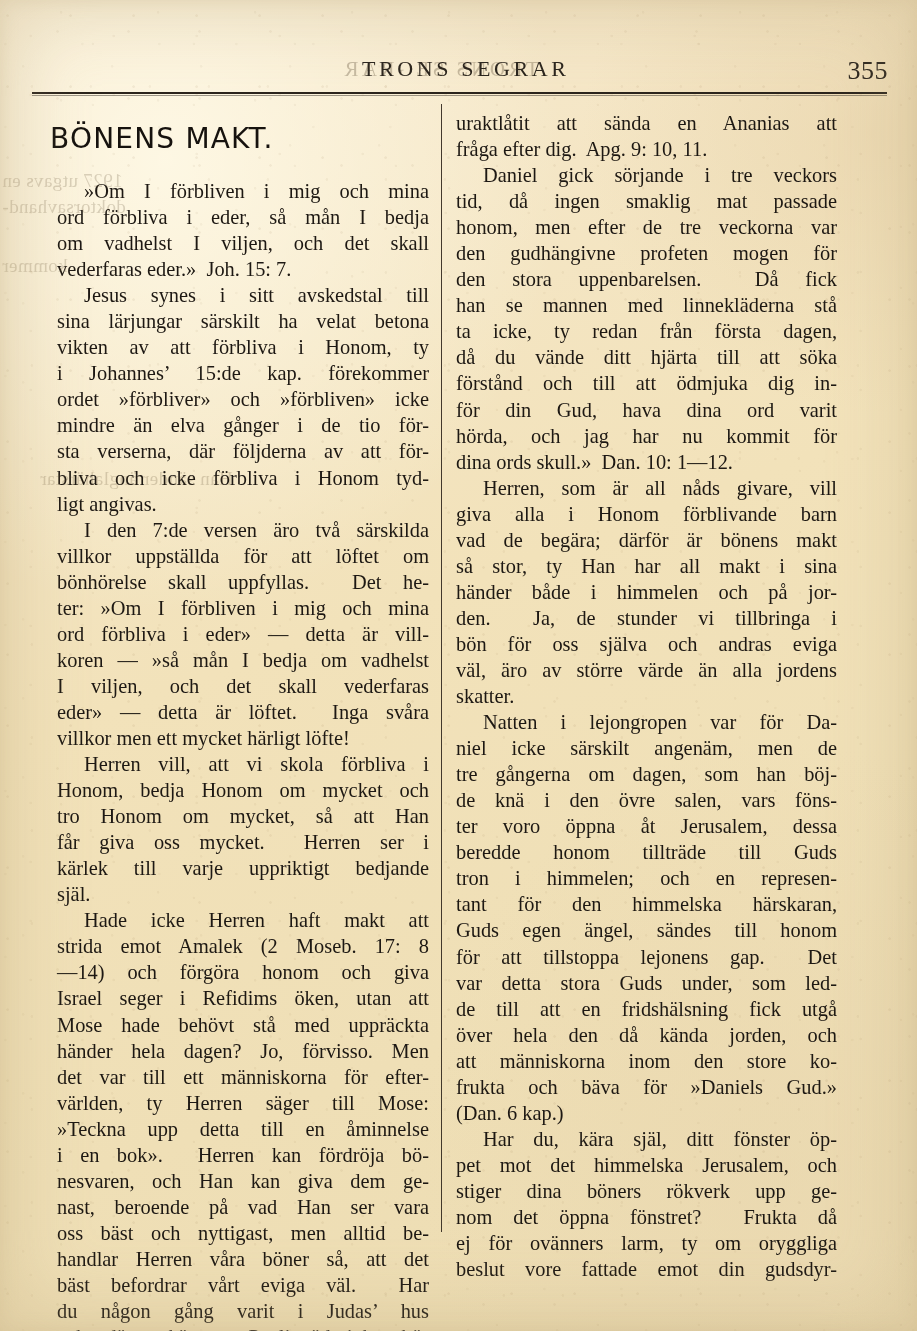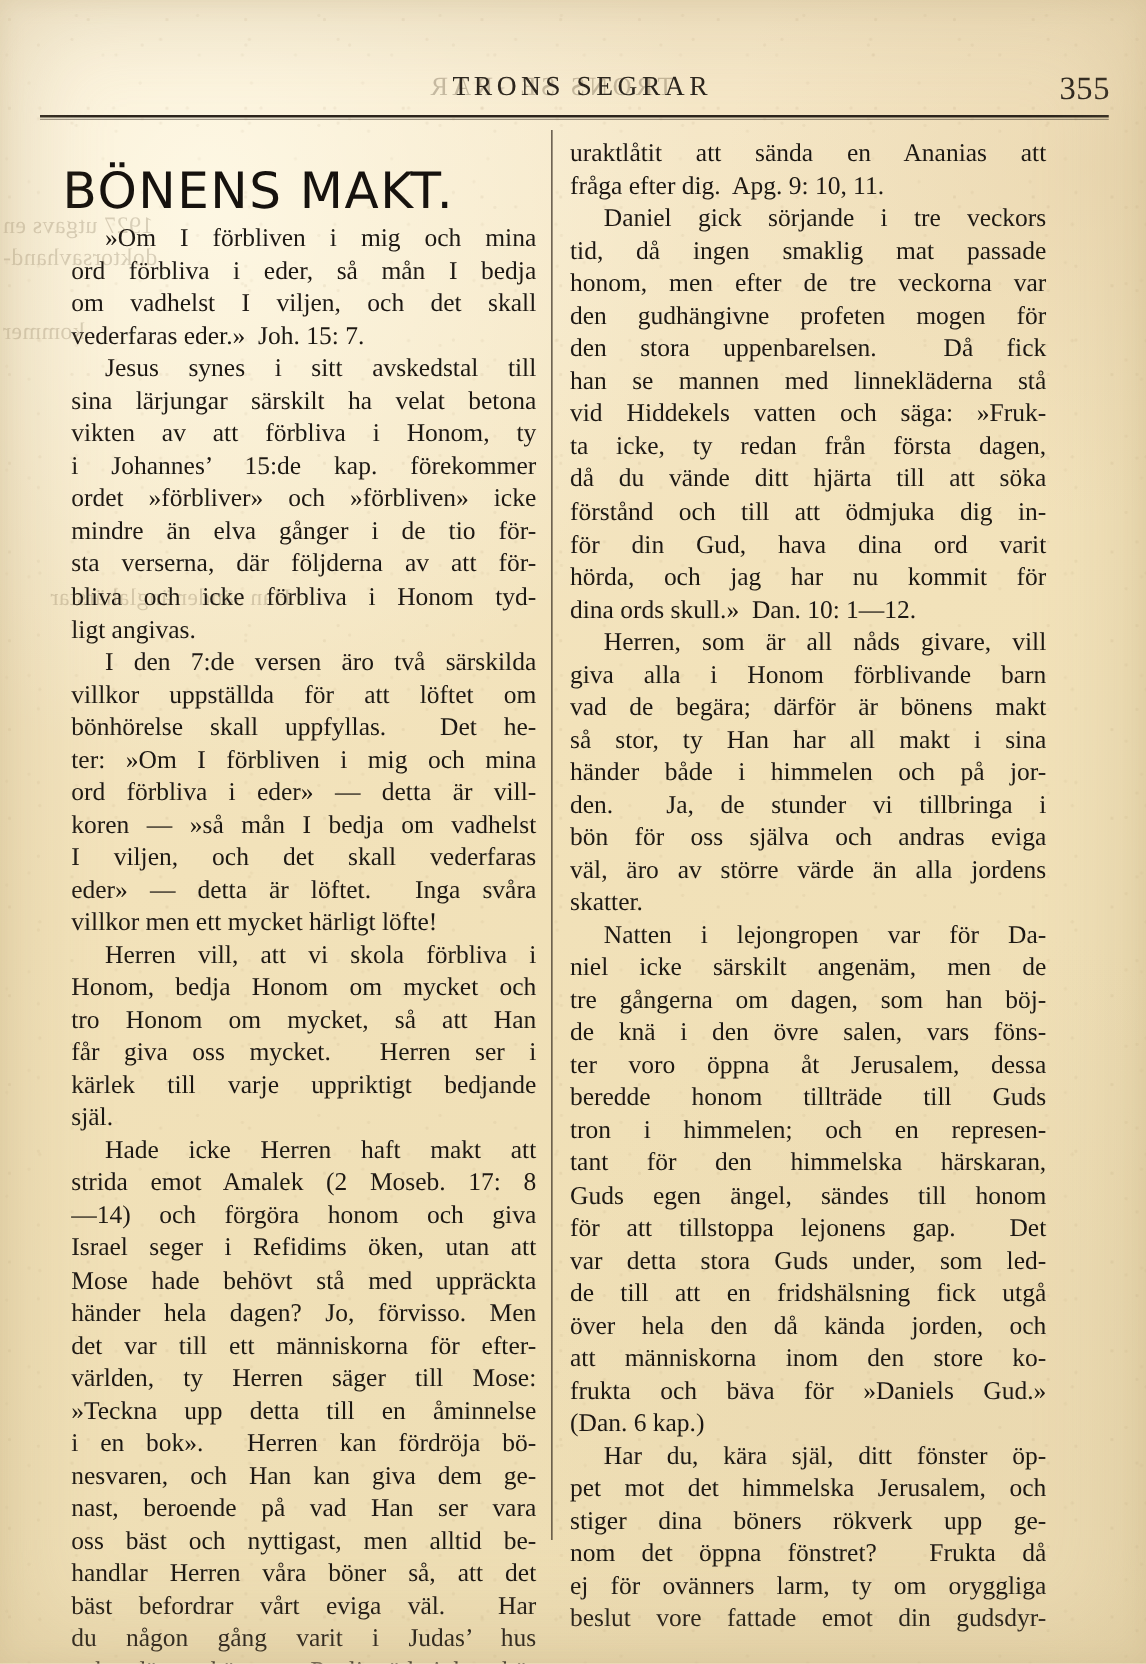--- a/index.html
+++ b/index.html
@@ -106,21 +106,21 @@
     opacity: .92;
   }
 
   
   #arttitle {
     position: absolute;
     left: 50px;
     top: 106px;
     width: 380px;
     font-family: "DejaVu Sans", "Liberation Sans", sans-serif;
-    font-size: 40px;
+    font-size: 28px;
     font-weight: 400;
     letter-spacing: 1.2px;
     color: #16120e;
     line-height: 1;
     white-space: nowrap;
   }
 
   
   .col {
     position: absolute;
@@ -249,21 +249,20 @@
         <span class="ln">uraktlåtit att sända en Ananias att</span>
         <span class="ln last">fråga efter dig.  Apg. 9: 10, 11.</span>
       </p>
       <p>
         <span class="ln ind">Daniel gick sörjande i tre veckors</span>
         <span class="ln">tid, då ingen smaklig mat passade</span>
         <span class="ln">honom, men efter de tre veckorna var</span>
         <span class="ln">den gudhängivne profeten mogen för</span>
         <span class="ln">den stora uppenbarelsen.  Då fick</span>
         <span class="ln">han se mannen med linnekläderna stå</span>
-        <span class="ln">vid Hiddekels vatten och säga: »Fruk-</span>
         <span class="ln">ta icke, ty redan från första dagen,</span>
         <span class="ln">då du vände ditt hjärta till att söka</span>
         <span class="ln">förstånd och till att ödmjuka dig in-</span>
         <span class="ln">för din Gud, hava dina ord varit</span>
         <span class="ln">hörda, och jag har nu kommit för</span>
         <span class="ln last">dina ords skull.»  Dan. 10: 1—12.</span>
       </p>
       <p>
         <span class="ln ind">Herren, som är all nåds givare, vill</span>
         <span class="ln">giva alla i Honom förblivande barn</span>

